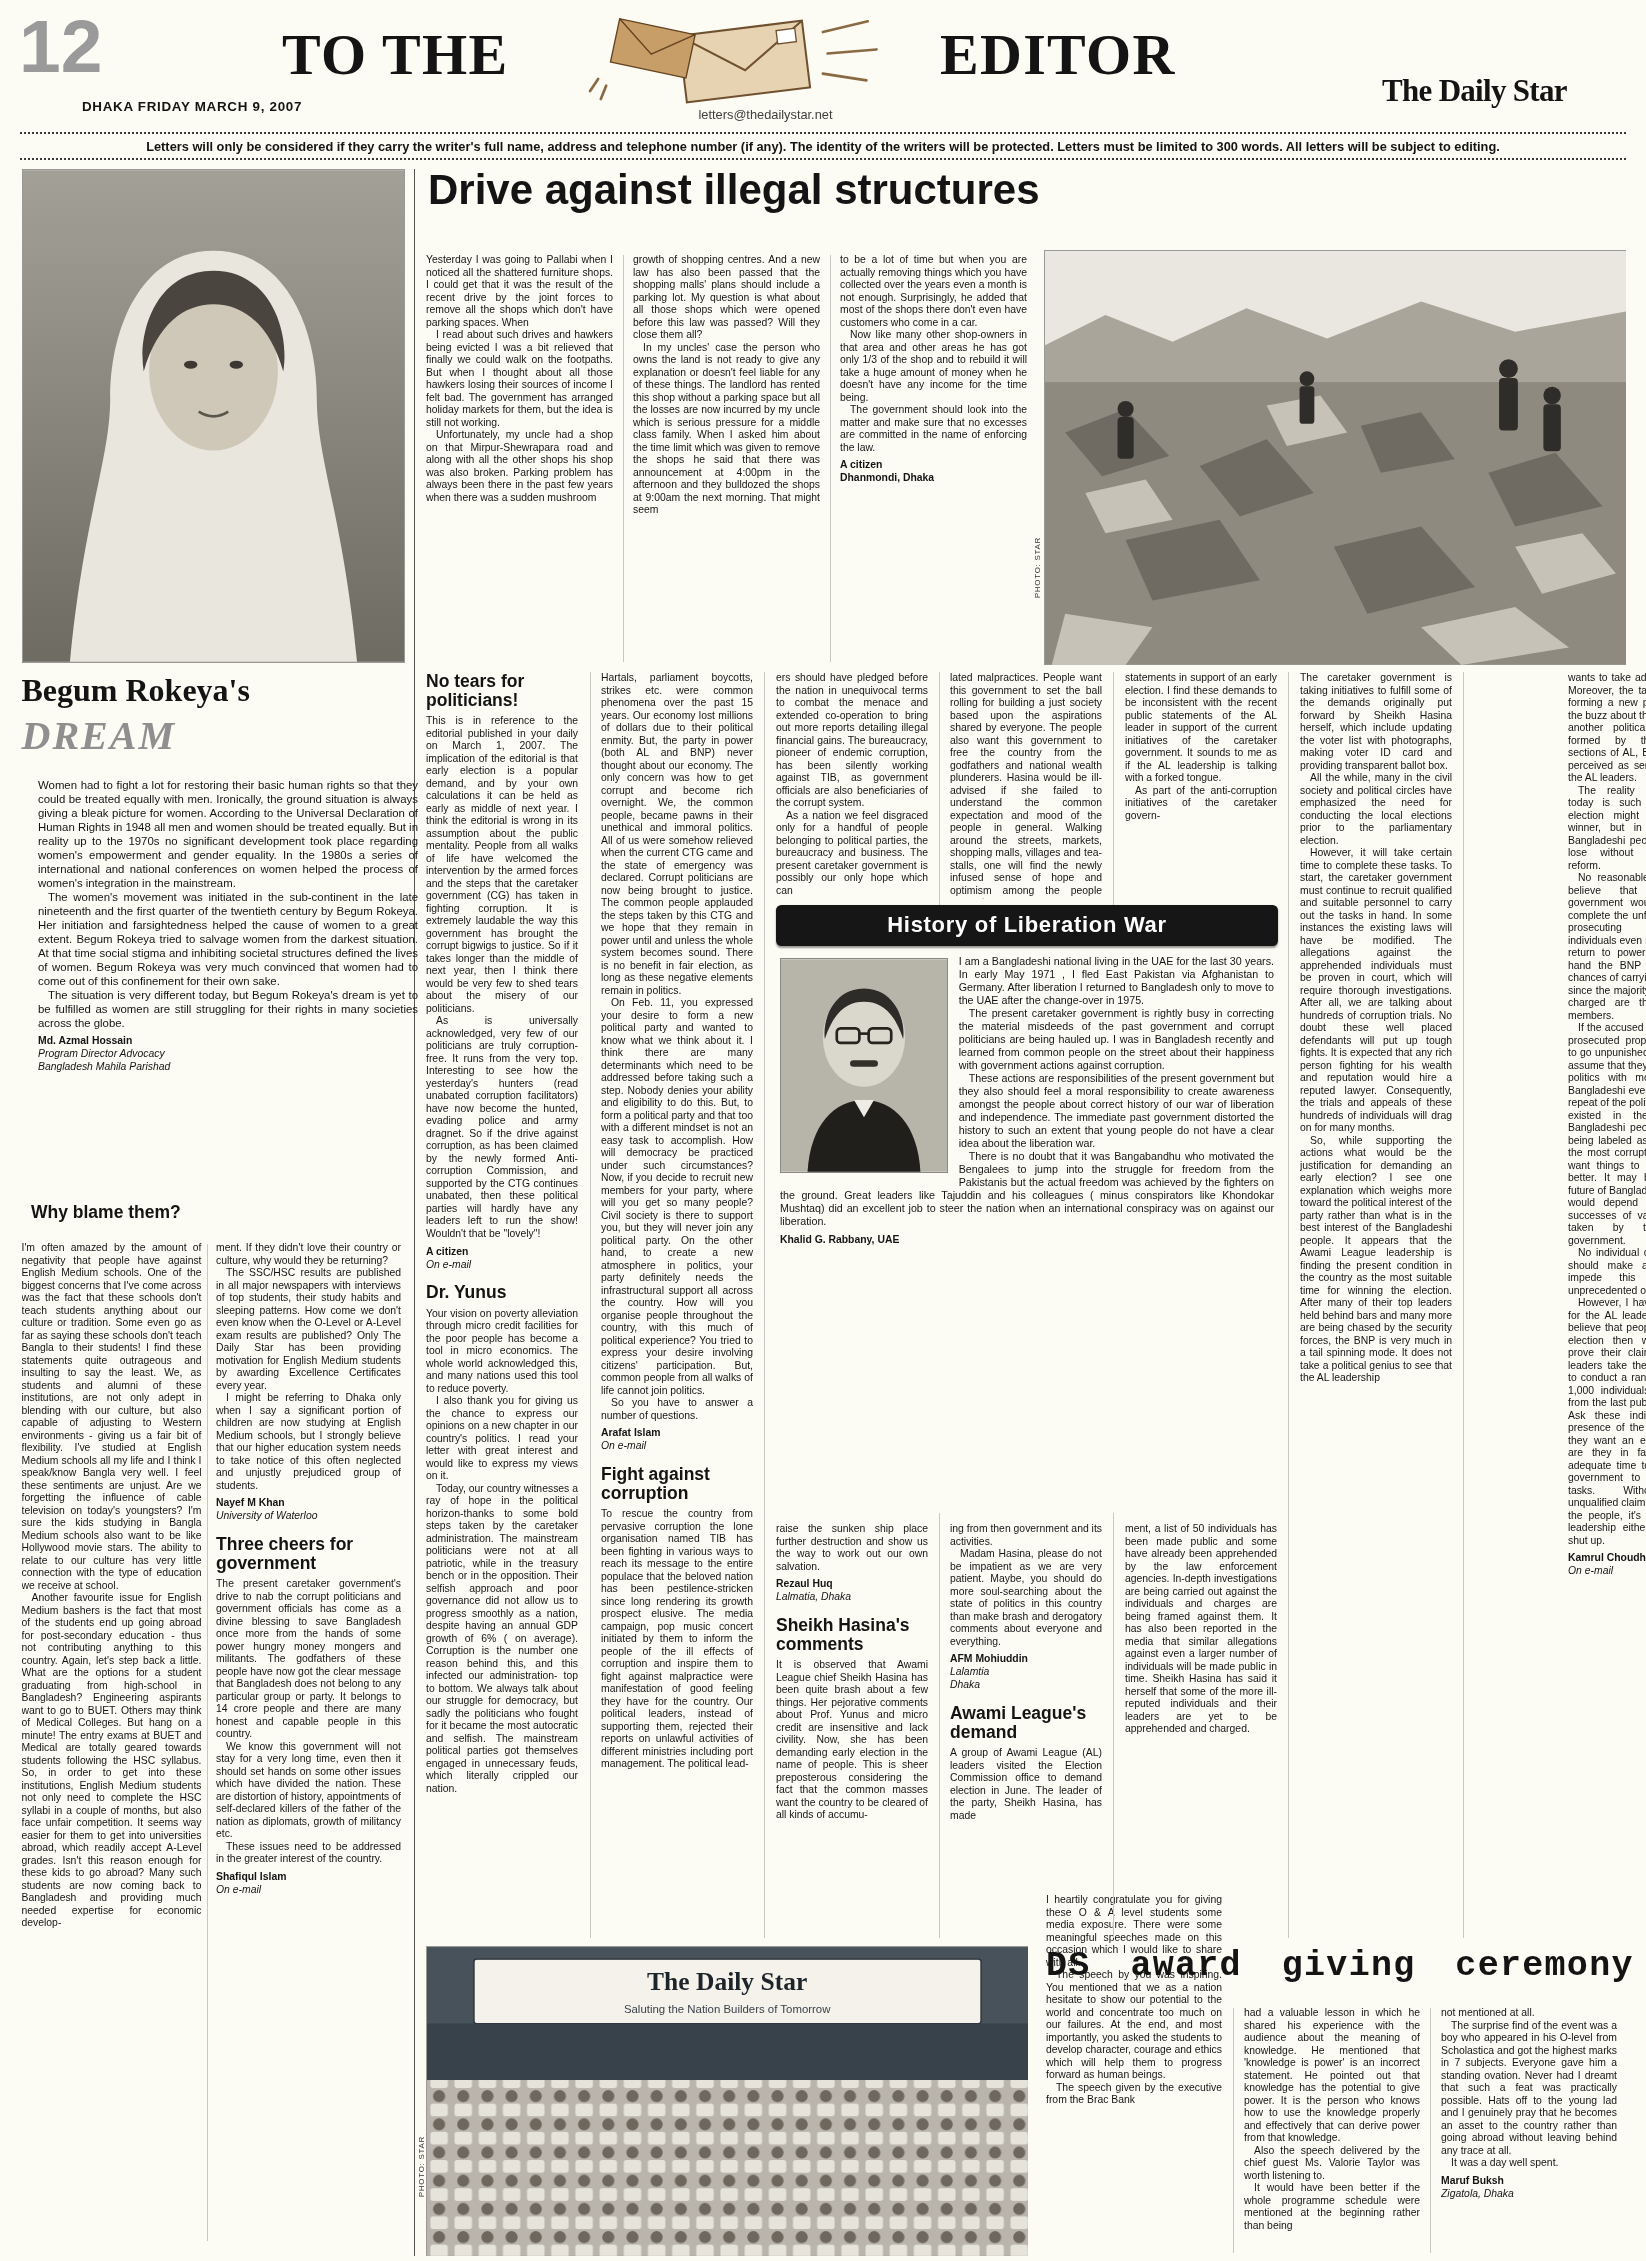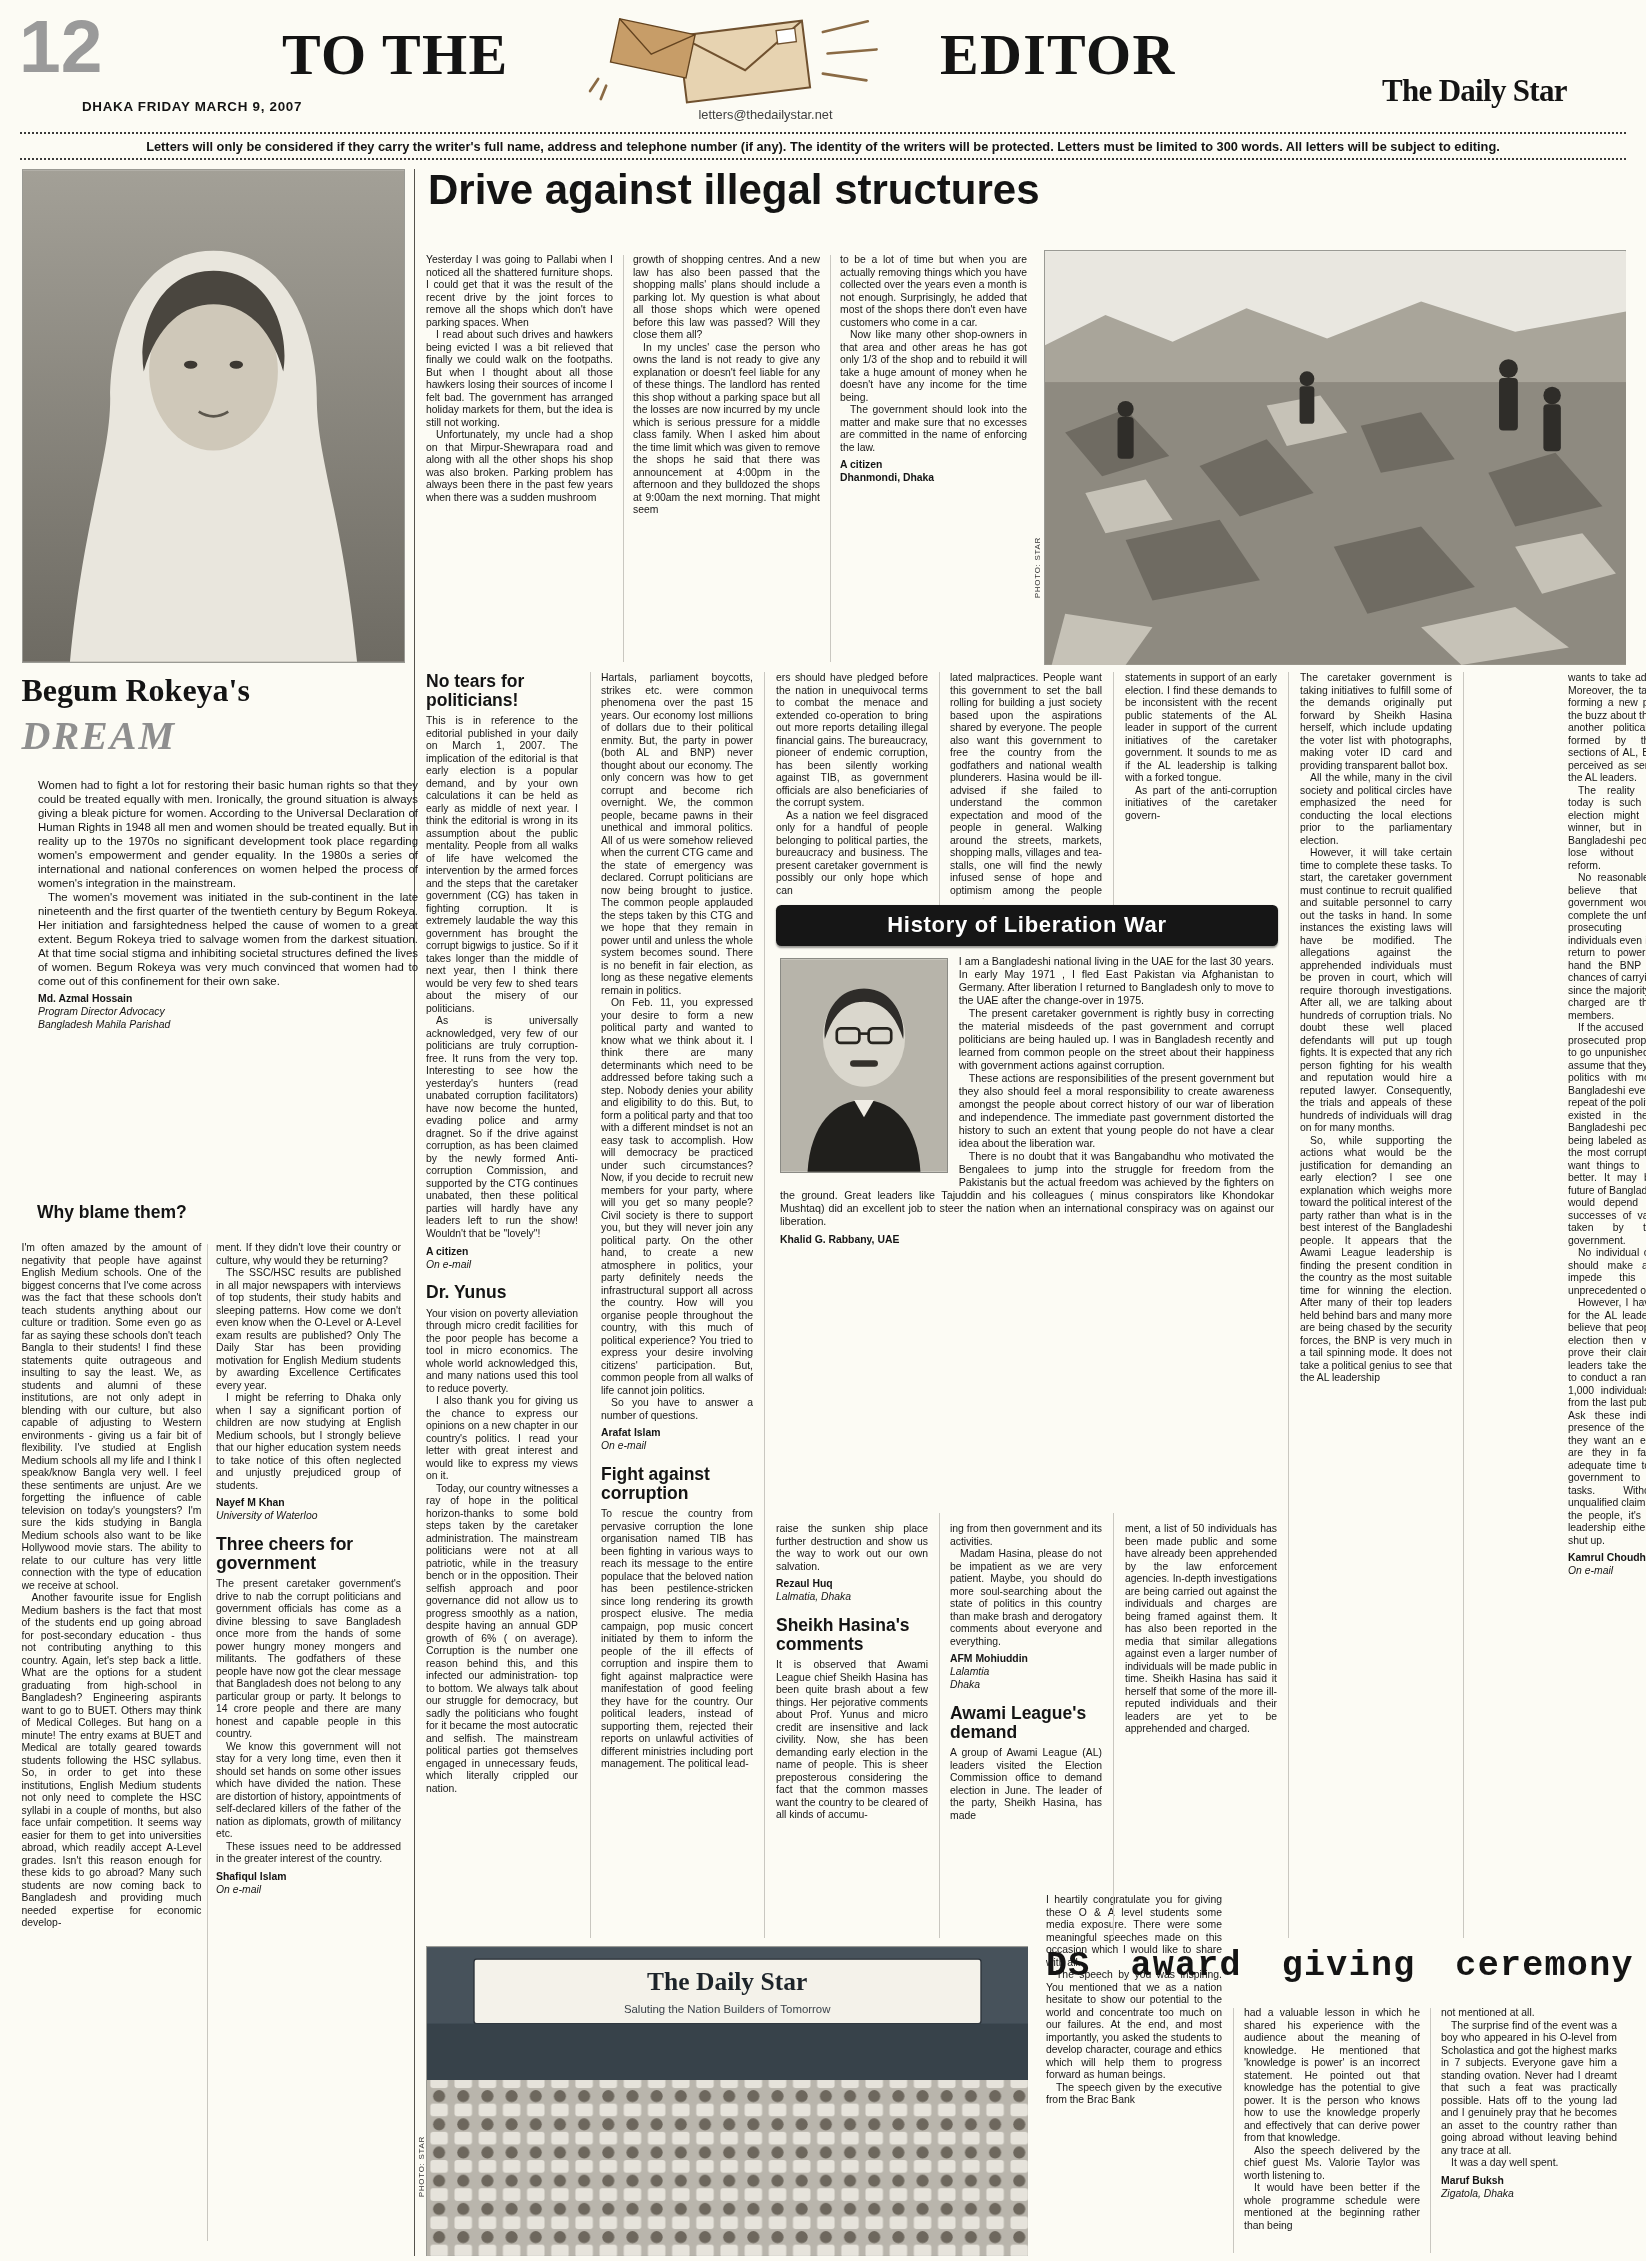--- a/index.html
+++ b/index.html
@@ -96,29 +96,30 @@
     </svg>
   </div>
 
   <div class="abs rok-title" style="left:21.5px;top:674px;">Begum Rokeya's</div>
   <div class="abs rok-sub" style="left:21.5px;top:716px;">DREAM</div>
 
   <div class="abs body-col wide" style="left:22px;top:778px;width:380px;height:422px;margin-left:16px;">
     <div>
         <p>Women had to fight a lot for restoring their basic human rights so that they could be treated equally with men. Ironically, the ground situation is always giving a bleak picture for women. According to the Universal Declaration of Human Rights in 1948 all men and women should be treated equally. But in reality up to the 1970s no significant development took place regarding women's empowerment and gender equality. In the 1980s a series of international and national conferences on women helped the process of women's integration in the mainstream.</p>
         <p>The women's movement was initiated in the sub-continent in the late nineteenth and the first quarter of the twentieth century by Begum Rokeya. Her initiation and farsightedness helped the cause of women to a great extent. Begum Rokeya tried to salvage women from the darkest situation. At that time social stigma and inhibiting societal structures defined the lives of women. Begum Rokeya was very much convinced that women had to come out of this confinement for their own sake.</p>
+        <p>The situation is very different today, but Begum Rokeya's dream is yet to be fulfilled as women are still struggling for their rights in many societies across the globe.</p>
       </div>
     <div class="sig">
       <div class="nm">Md. Azmal Hossain</div>
       <div class="sub">Program Director Advocacy</div>
       <div class="sub">Bangladesh Mahila Parishad</div>
     </div>
   </div>
 
-  <div class="abs lh" style="left:37px;top:1203px;">Why blame them?</div>
+  <div class="abs lh" style="left:31px;top:1203px;">Why blame them?</div>
 
   <div class="vr" style="left:207px;top:1244px;height:997px;"></div>
 
   <div class="abs body-col" style="left:21.5px;top:1242px;width:180px;height:1001px;">
     <div>
         <p>I'm often amazed by the amount of negativity that people have against English Medium schools. One of the biggest concerns that I've come across was the fact that these schools don't teach students anything about our culture or tradition. Some even go as far as saying these schools don't teach Bangla to their students! I find these statements quite outrageous and insulting to say the least. We, as students and alumni of these institutions, are not only adept in blending with our culture, but also capable of adjusting to Western environments - giving us a fair bit of flexibility. I've studied at English Medium schools all my life and I think I speak/know Bangla very well. I feel these sentiments are unjust. Are we forgetting the influence of cable television on today's youngsters? I'm sure the kids studying in Bangla Medium schools also want to be like Hollywood movie stars. The ability to relate to our culture has very little connection with the type of education we receive at school.</p>
         <p>Another favourite issue for English Medium bashers is the fact that most of the students end up going abroad for post-secondary education - thus not contributing anything to this country. Again, let's step back a little. What are the options for a student graduating from high-school in Bangladesh? Engineering aspirants want to go to BUET. Others may think of Medical Colleges. But hang on a minute! The entry exams at BUET and Medical are totally geared towards students following the HSC syllabus. So, in order to get into these institutions, English Medium students not only need to complete the HSC syllabi in a couple of months, but also face unfair competition. It seems way easier for them to get into universities abroad, which readily accept A-Level grades. Isn't this reason enough for these kids to go abroad? Many such students are now coming back to Bangladesh and providing much needed expertise for economic develop-</p>
       </div>
   </div>
 

